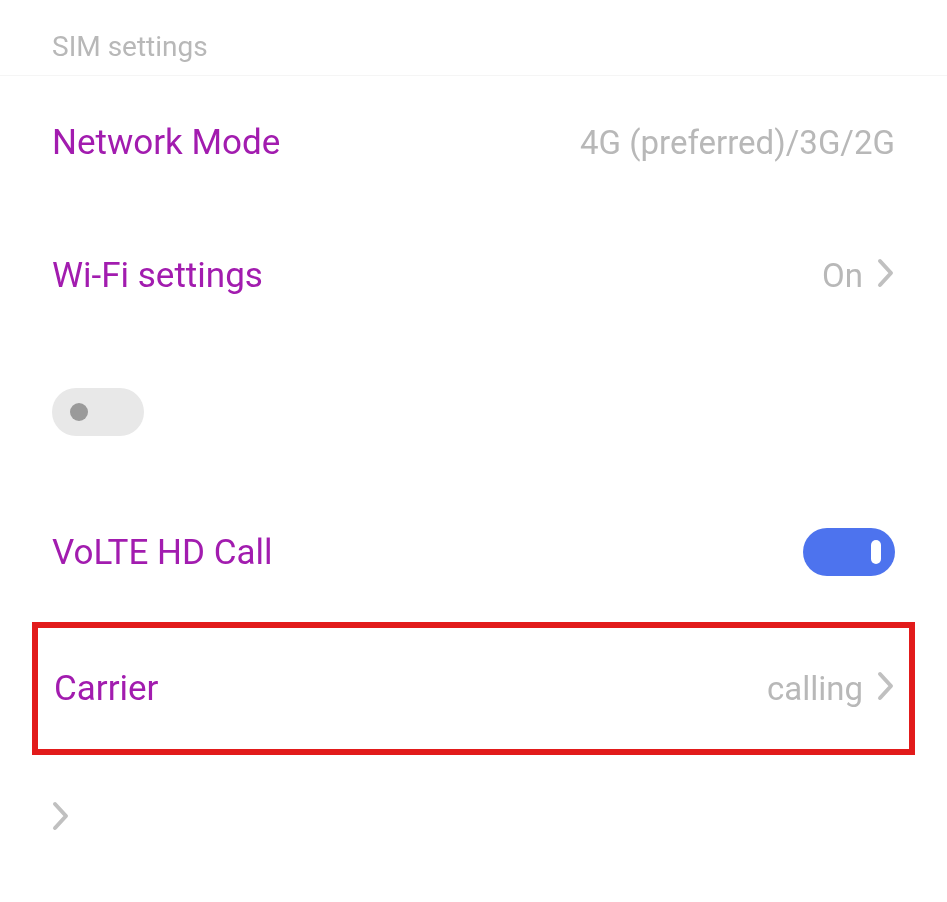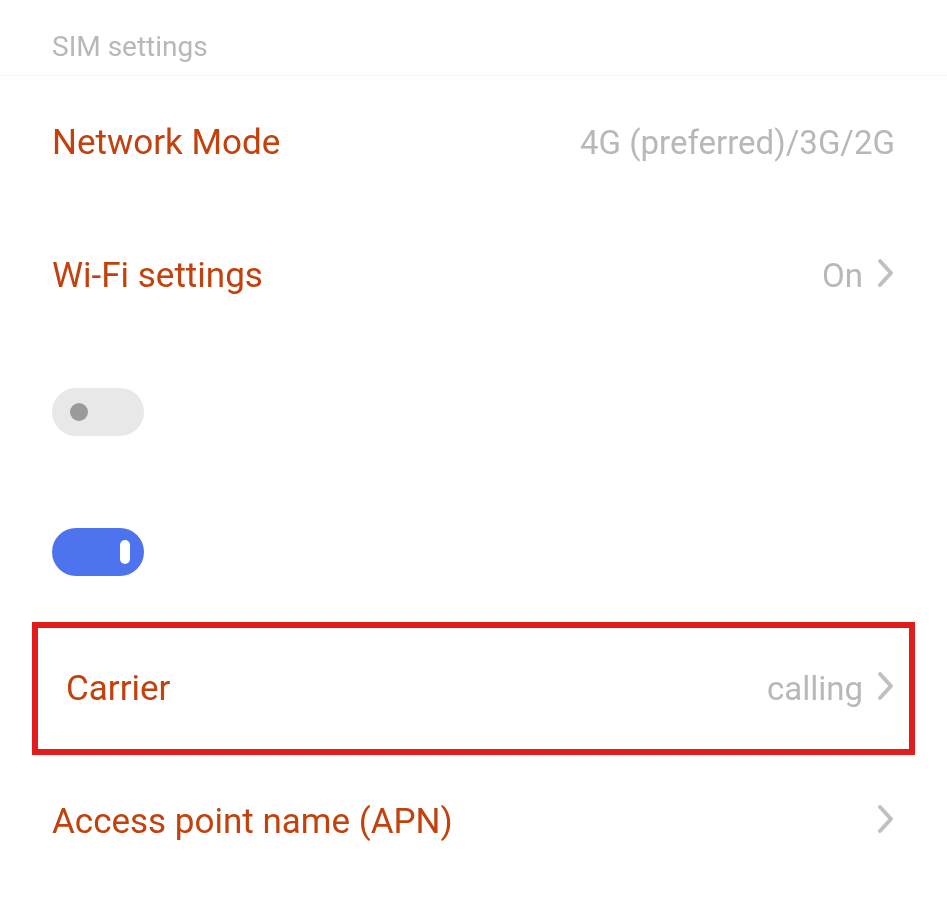--- a/index.html
+++ b/index.html
@@ -30,21 +30,21 @@
     
     .setting-row {
       display: flex;
       justify-content: space-between;
       align-items: center;
       padding: 46px 52px;
       cursor: pointer;
     }
     
     .setting-label {
-      color: #c2410c;
+      color: #a21caf;
       font-size: 35px;
       font-weight: 400;
     }
     
     .setting-value {
       color: #b8b8b8;
       font-size: 33px;
       font-weight: 400;
       display: flex;
       align-items: center;
@@ -91,21 +91,21 @@
       transform: translateY(-50%);
       width: 10px;
       height: 24px;
       background: #ffffff;
       border-radius: 5px;
     }
     
     .highlighted {
       border: 6px solid #e21b1b;
       margin: 0 32px;
-      padding: 40px 14px 40px 28px;
+      padding: 40px 14px 40px 16px;
     }
   </style>
 </head>
 <body>
 
 <div class="section-header">
   <span>SIM settings</span>
 </div>
 
 <div class="settings-list">
@@ -127,39 +127,39 @@
     </span>
   </div>
 
   <div class="setting-row">
     <div class="toggle toggle-off">
       <div class="toggle-knob"></div>
     </div>
   </div>
 
   <div class="setting-row">
+    <span class="setting-label">VoLTE HD Call</span>
     <div class="toggle toggle-on">
       <div class="toggle-knob"></div>
     </div>
   </div>
 
   <div class="setting-row highlighted">
     <span class="setting-label">Carrier</span>
     <span class="setting-value">
       <span>calling</span>
       <span class="chevron">
         <svg width="18" height="30" viewBox="0 0 18 30" fill="none">
           <path d="M3 3 L14 15 L3 27" stroke="#c0c0c0" stroke-width="4" stroke-linecap="round" stroke-linejoin="round"></path>
         </svg>
       </span>
     </span>
   </div>
 
   <div class="setting-row">
-    <span class="setting-label">Access point name (APN)</span>
     <span class="setting-value">
       <span class="chevron">
         <svg width="18" height="30" viewBox="0 0 18 30" fill="none">
           <path d="M3 3 L14 15 L3 27" stroke="#c0c0c0" stroke-width="4" stroke-linecap="round" stroke-linejoin="round"></path>
         </svg>
       </span>
     </span>
   </div>
 
 </div>

